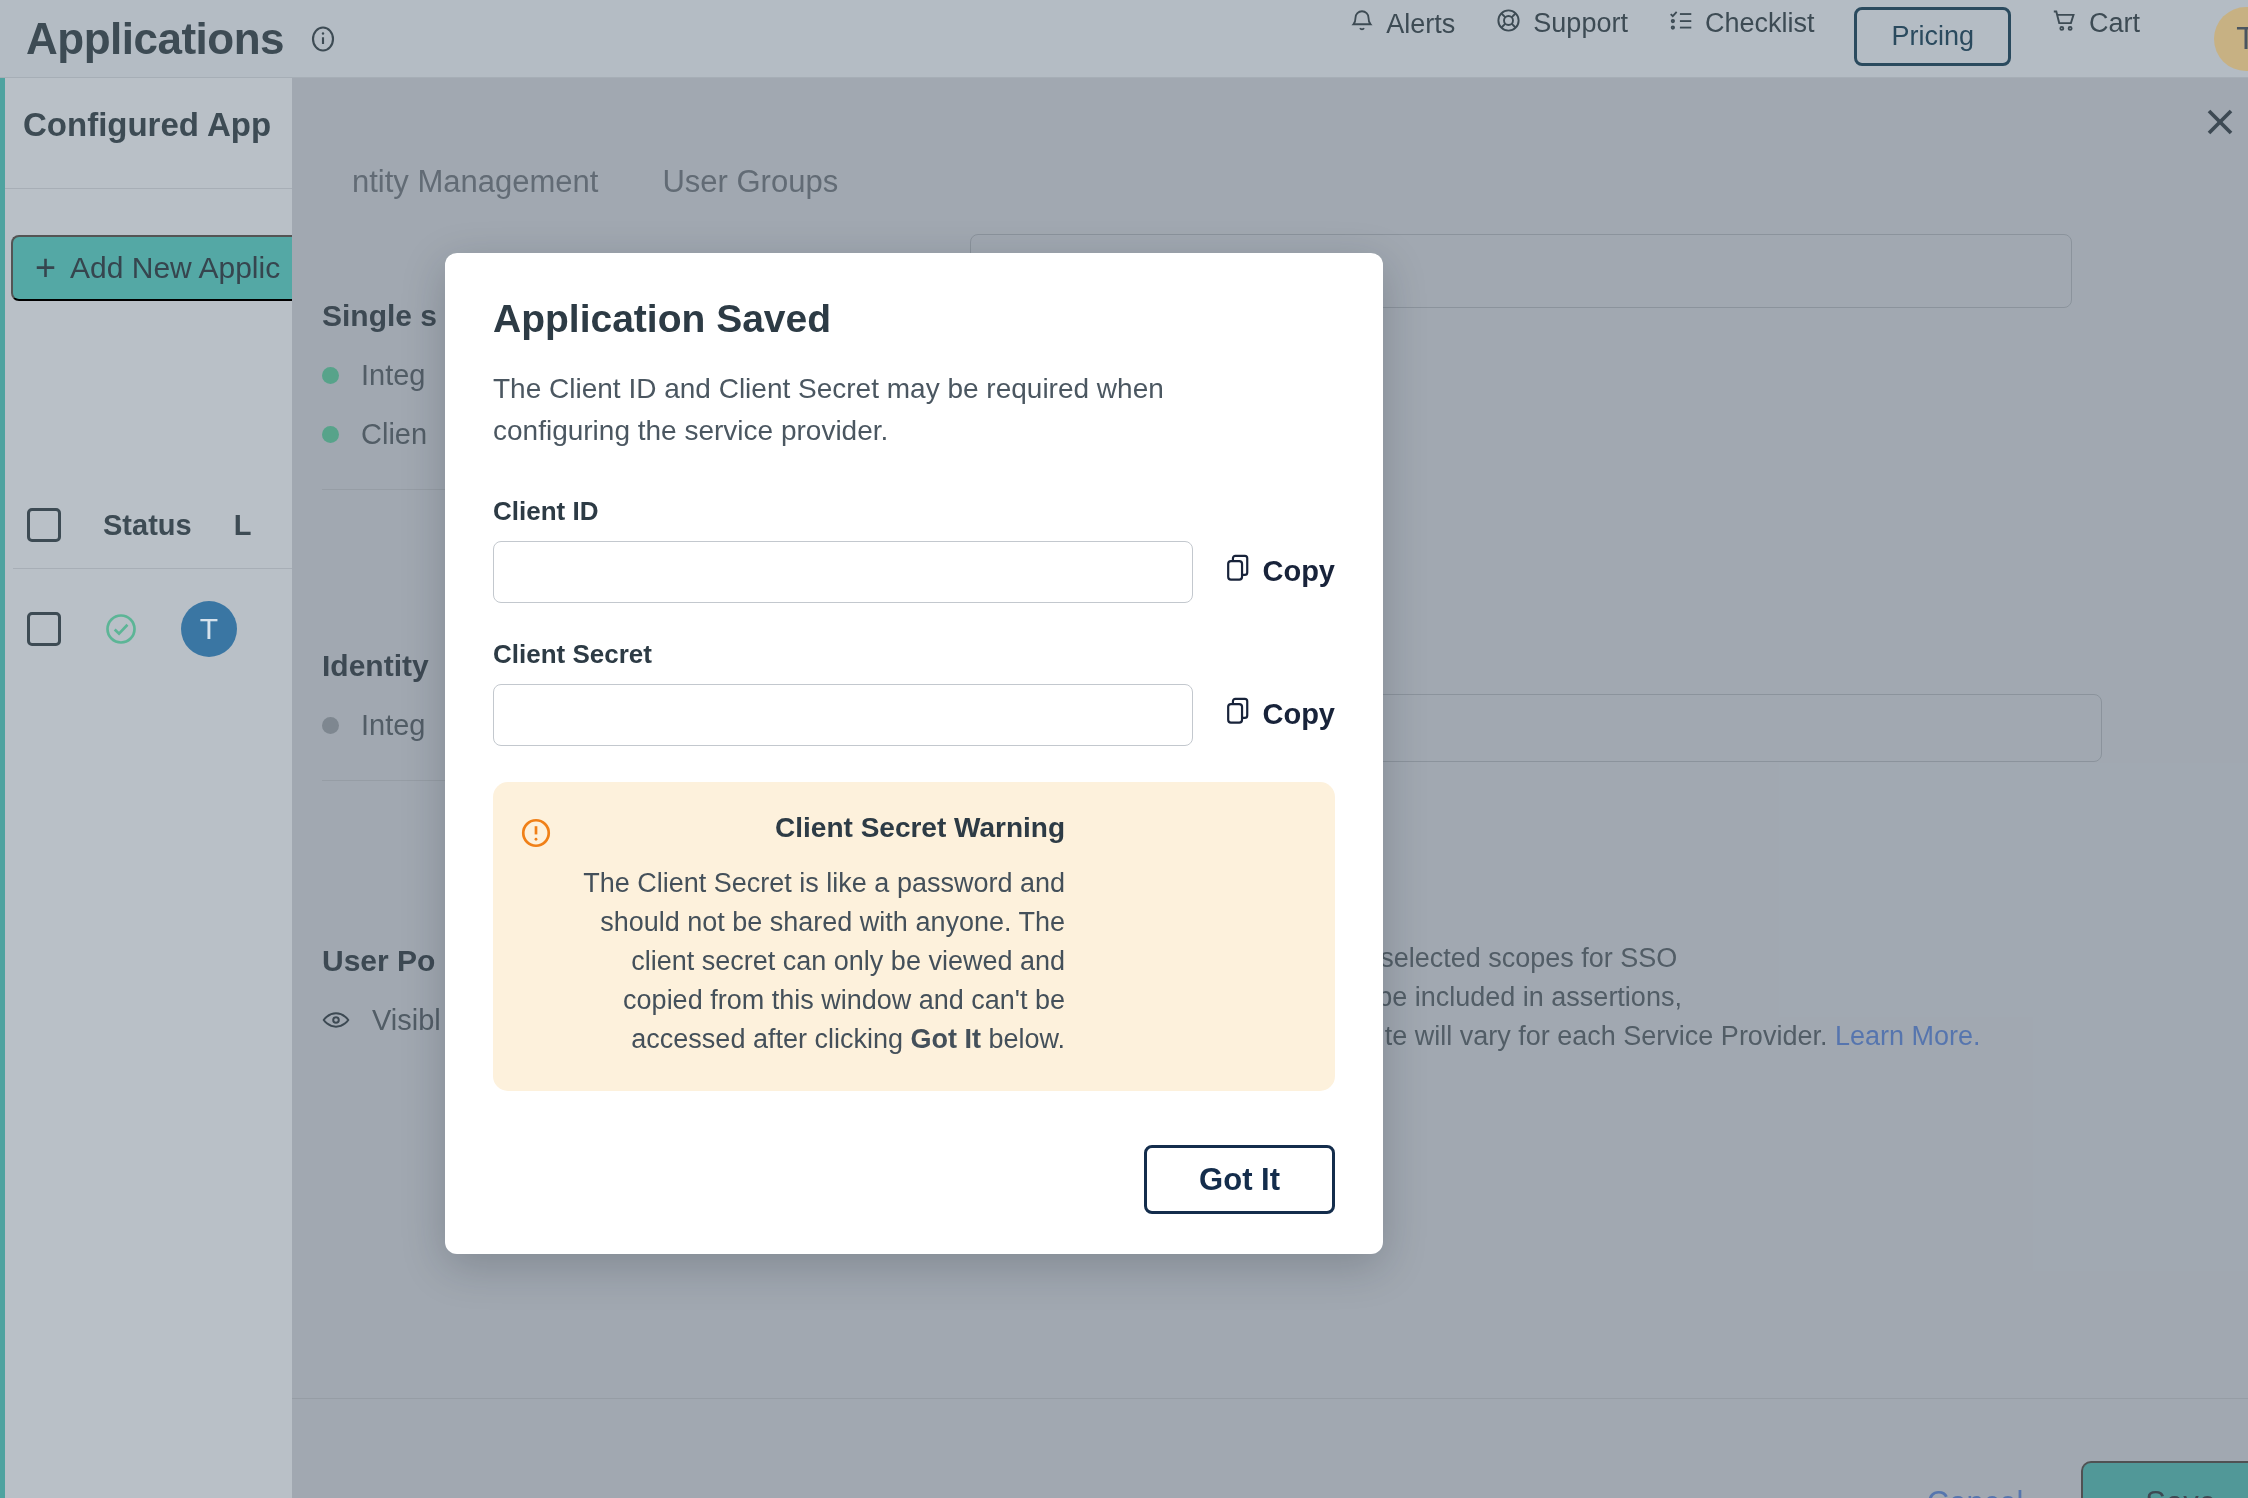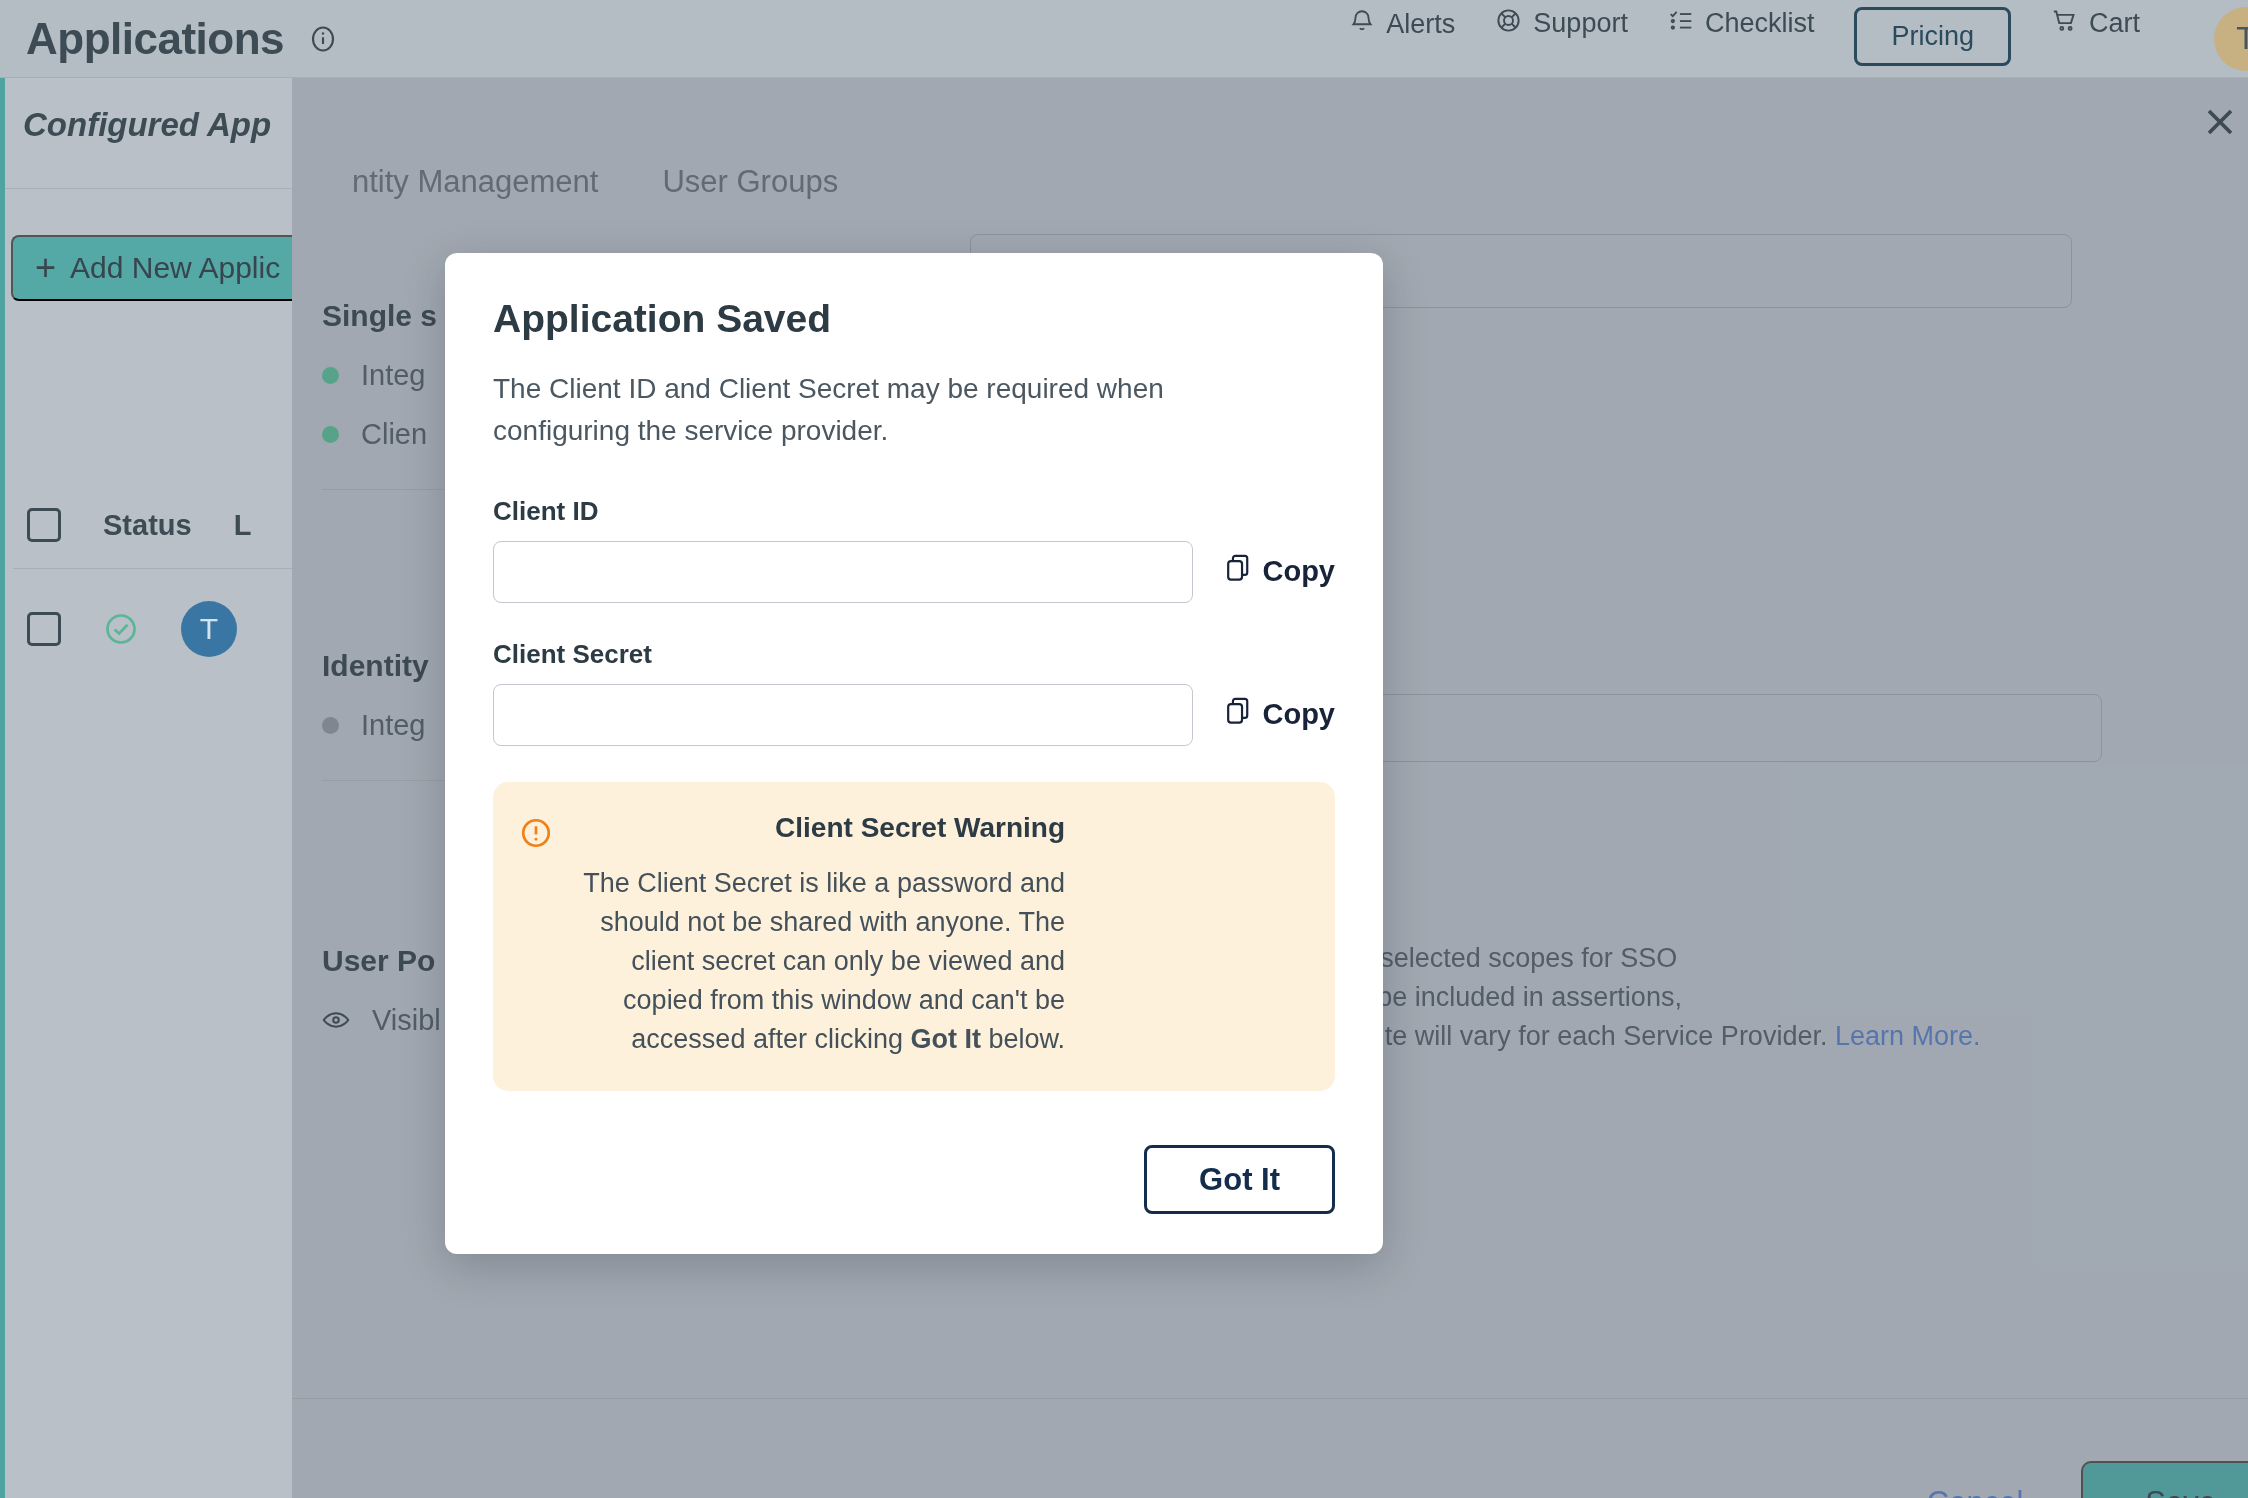--- a/index.html
+++ b/index.html
@@ -107,21 +107,20 @@
     border-left: 5px solid #4fa3a0;
     box-sizing: border-box;
   }
   .configured-title {
     position: absolute;
     left: 18px; top: 28px;
     font-size: 33px;
     font-weight: bold;
     color: #3d4b54;
     white-space: nowrap;
-    font-style: italic;
   }
   .left-divider {
     position: absolute;
     left: 0; top: 110px;
     width: 292px;
     height: 1px;
     background: #a7aeb6;
   }
   .add-app-btn {
     position: absolute;

